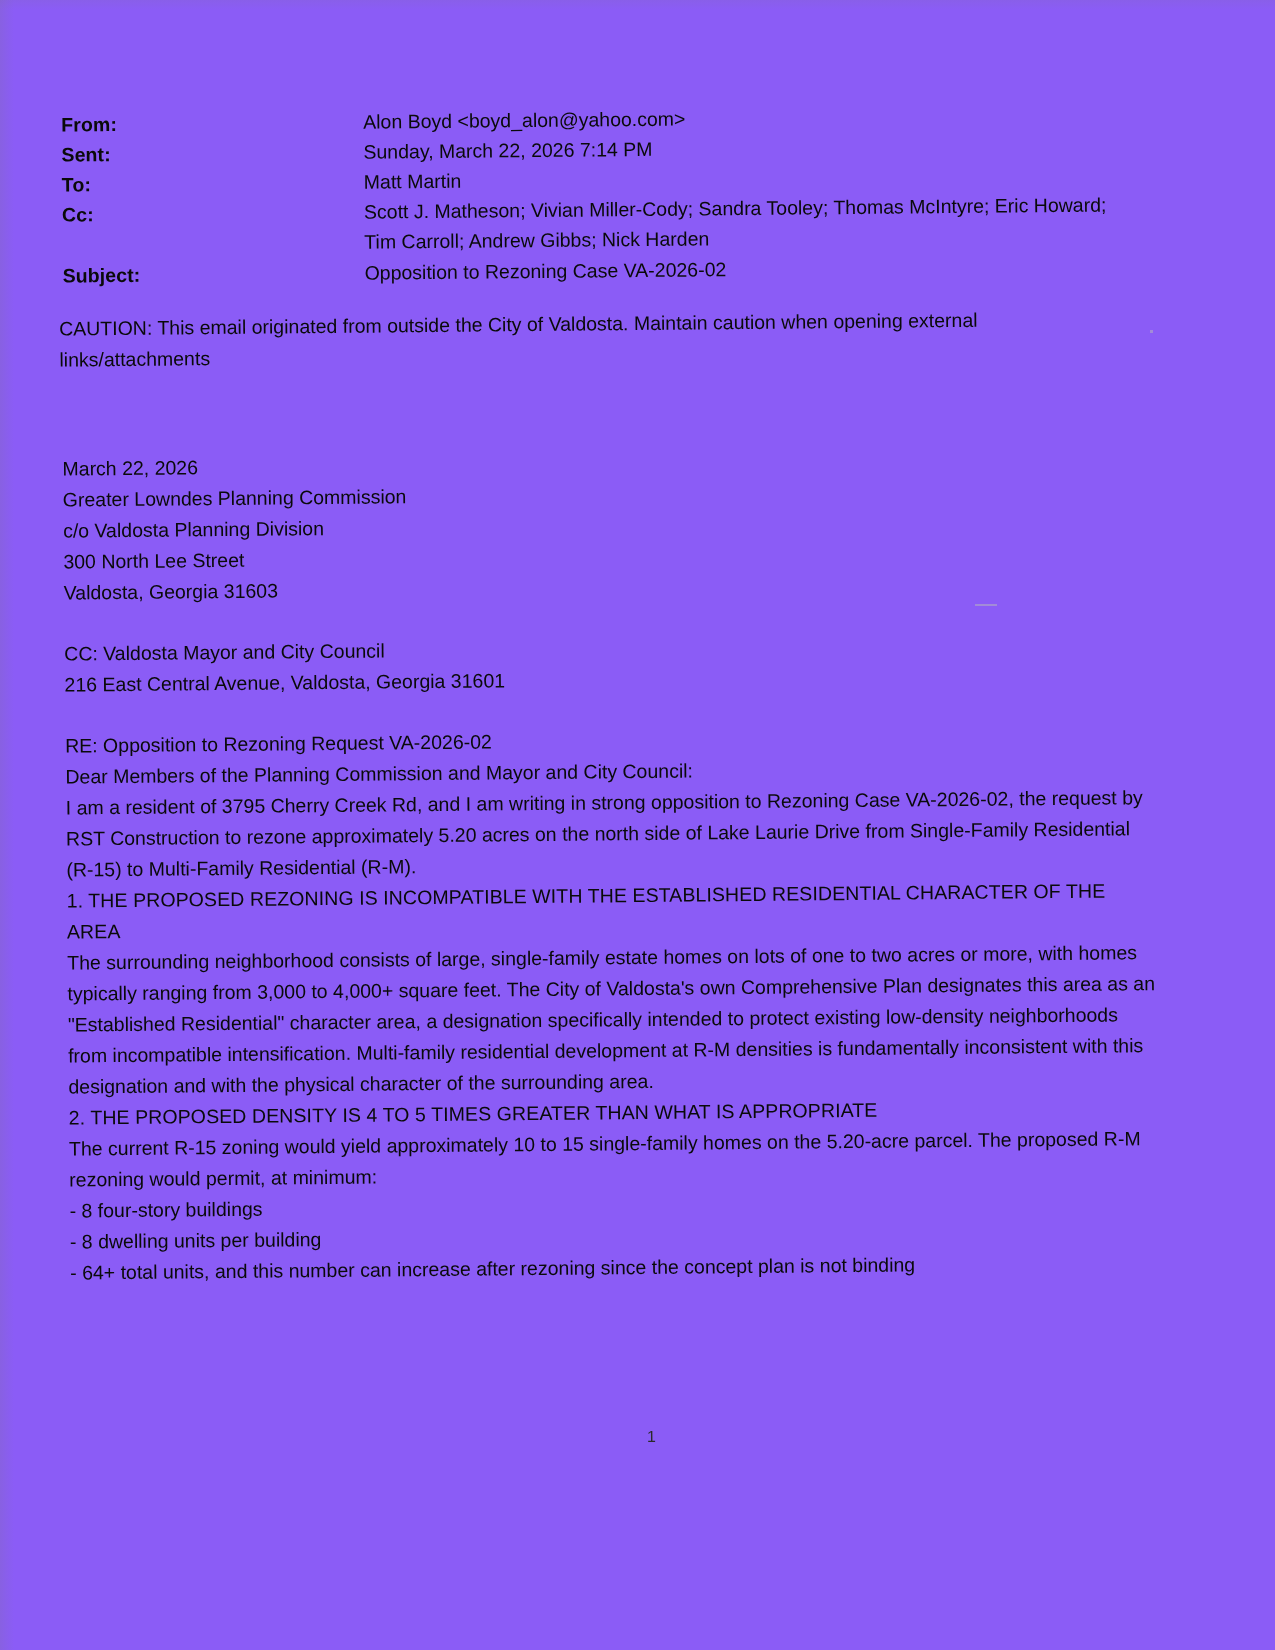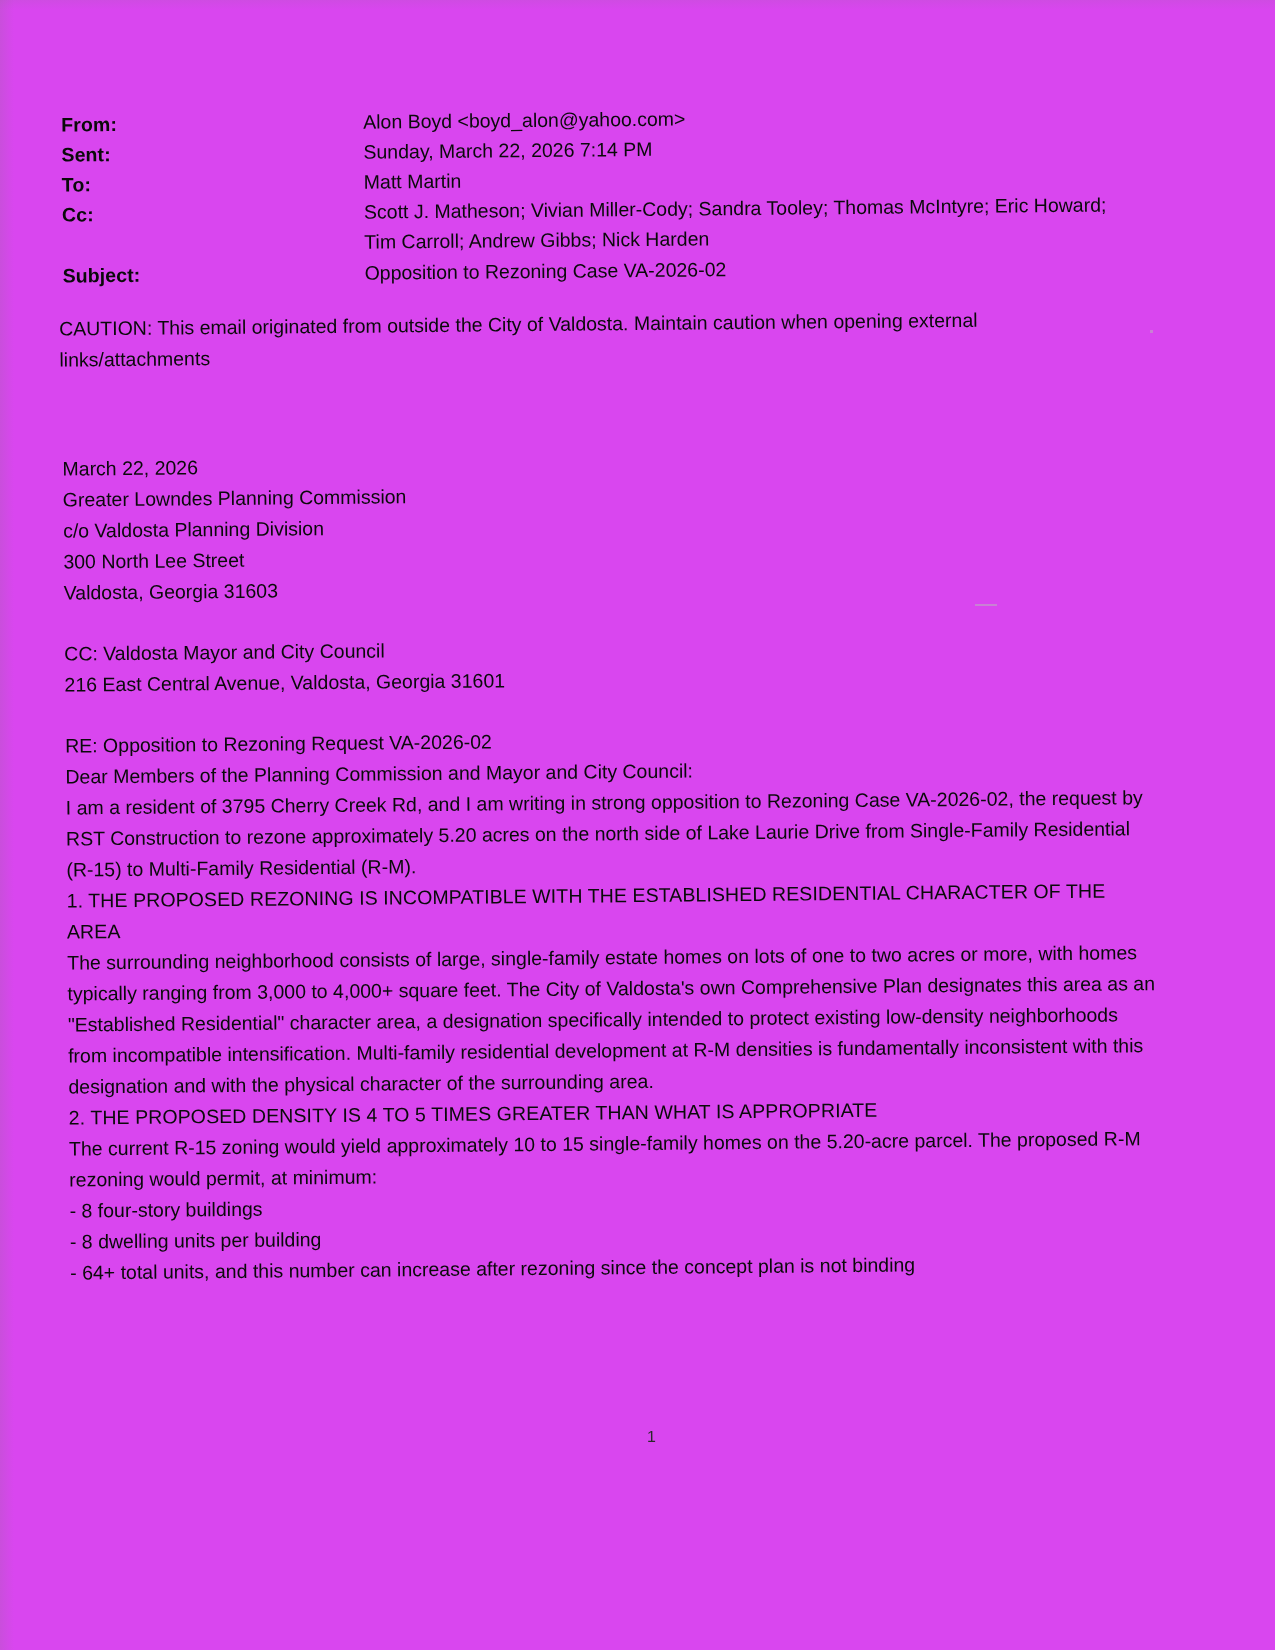--- a/index.html
+++ b/index.html
@@ -8,21 +8,21 @@
     background: #ffffff;
   }
   body {
     font-family: "Liberation Sans", sans-serif;
     color: #0a0a0a;
   }
   .page {
     position: relative;
     width: 1275px;
     height: 1650px;
-    background: #d946ef;
+    background: #8b5cf6;
     overflow: hidden;
   }
   
   .scan-edge-left {
     position: absolute;
     top: 0; left: 0;
     width: 14px; height: 100%;
     background: linear-gradient(to right, rgba(120,120,120,0.16), rgba(255,255,255,0));
     pointer-events: none;
   }

